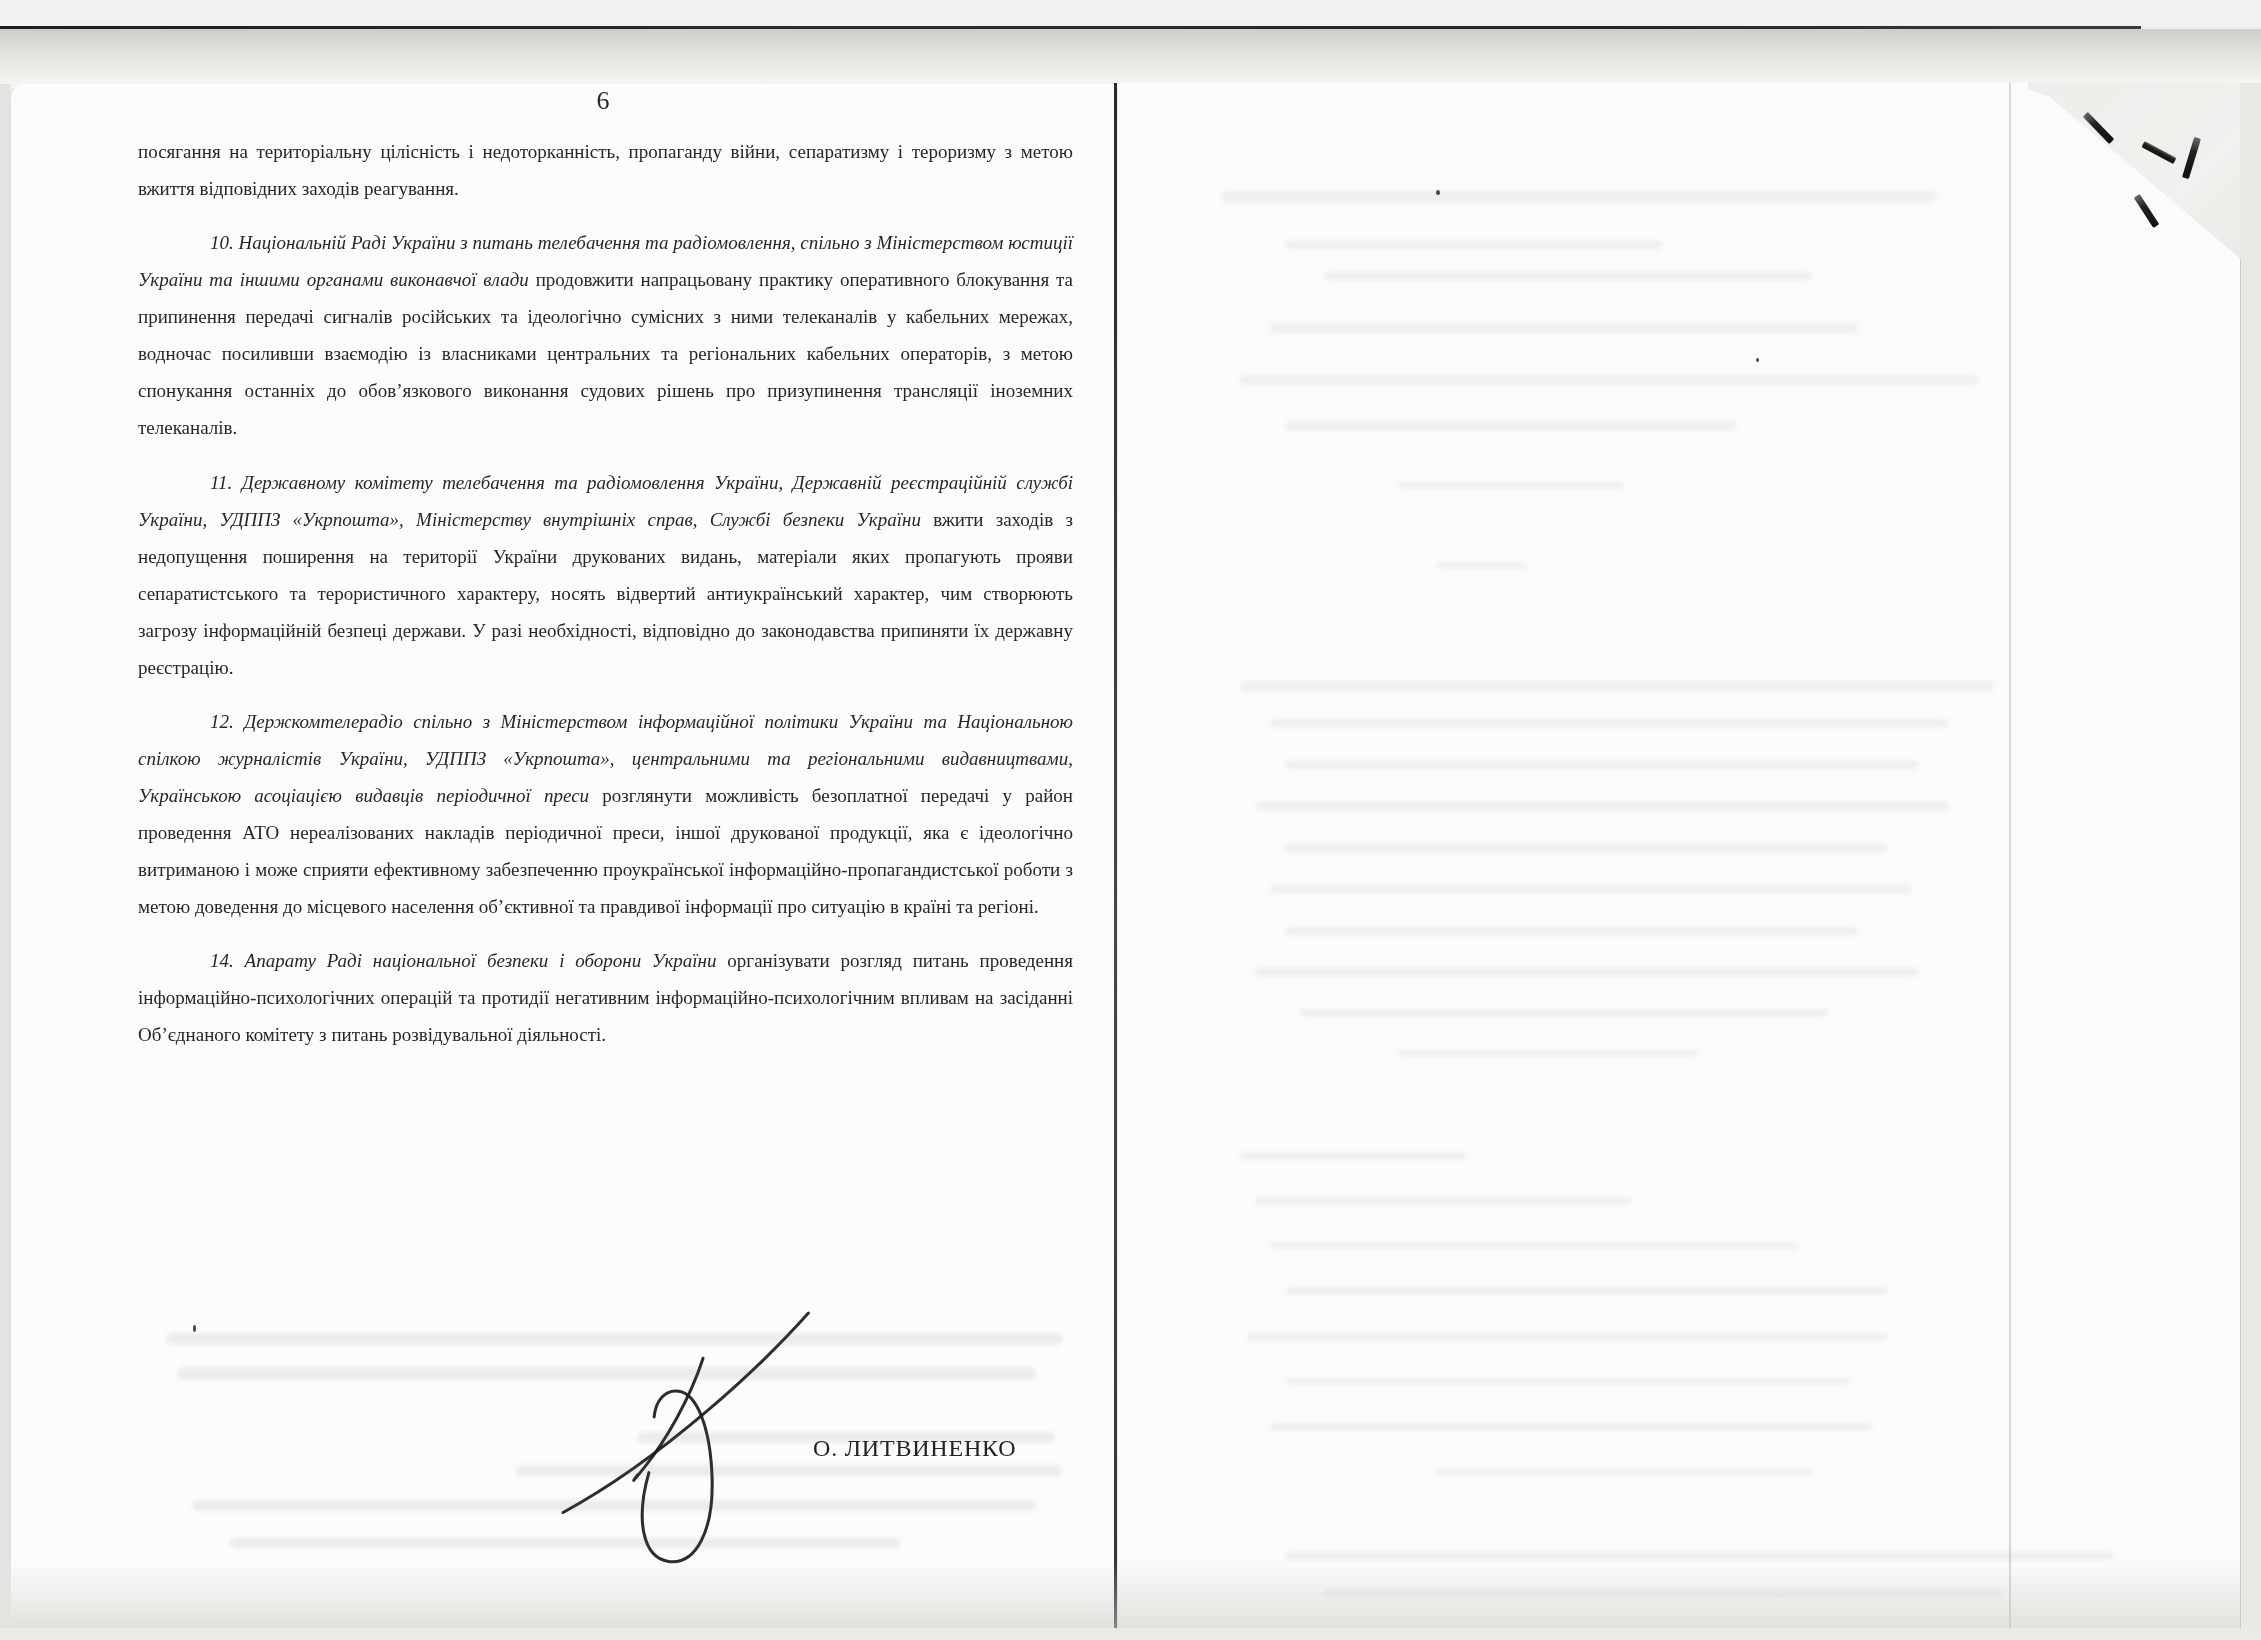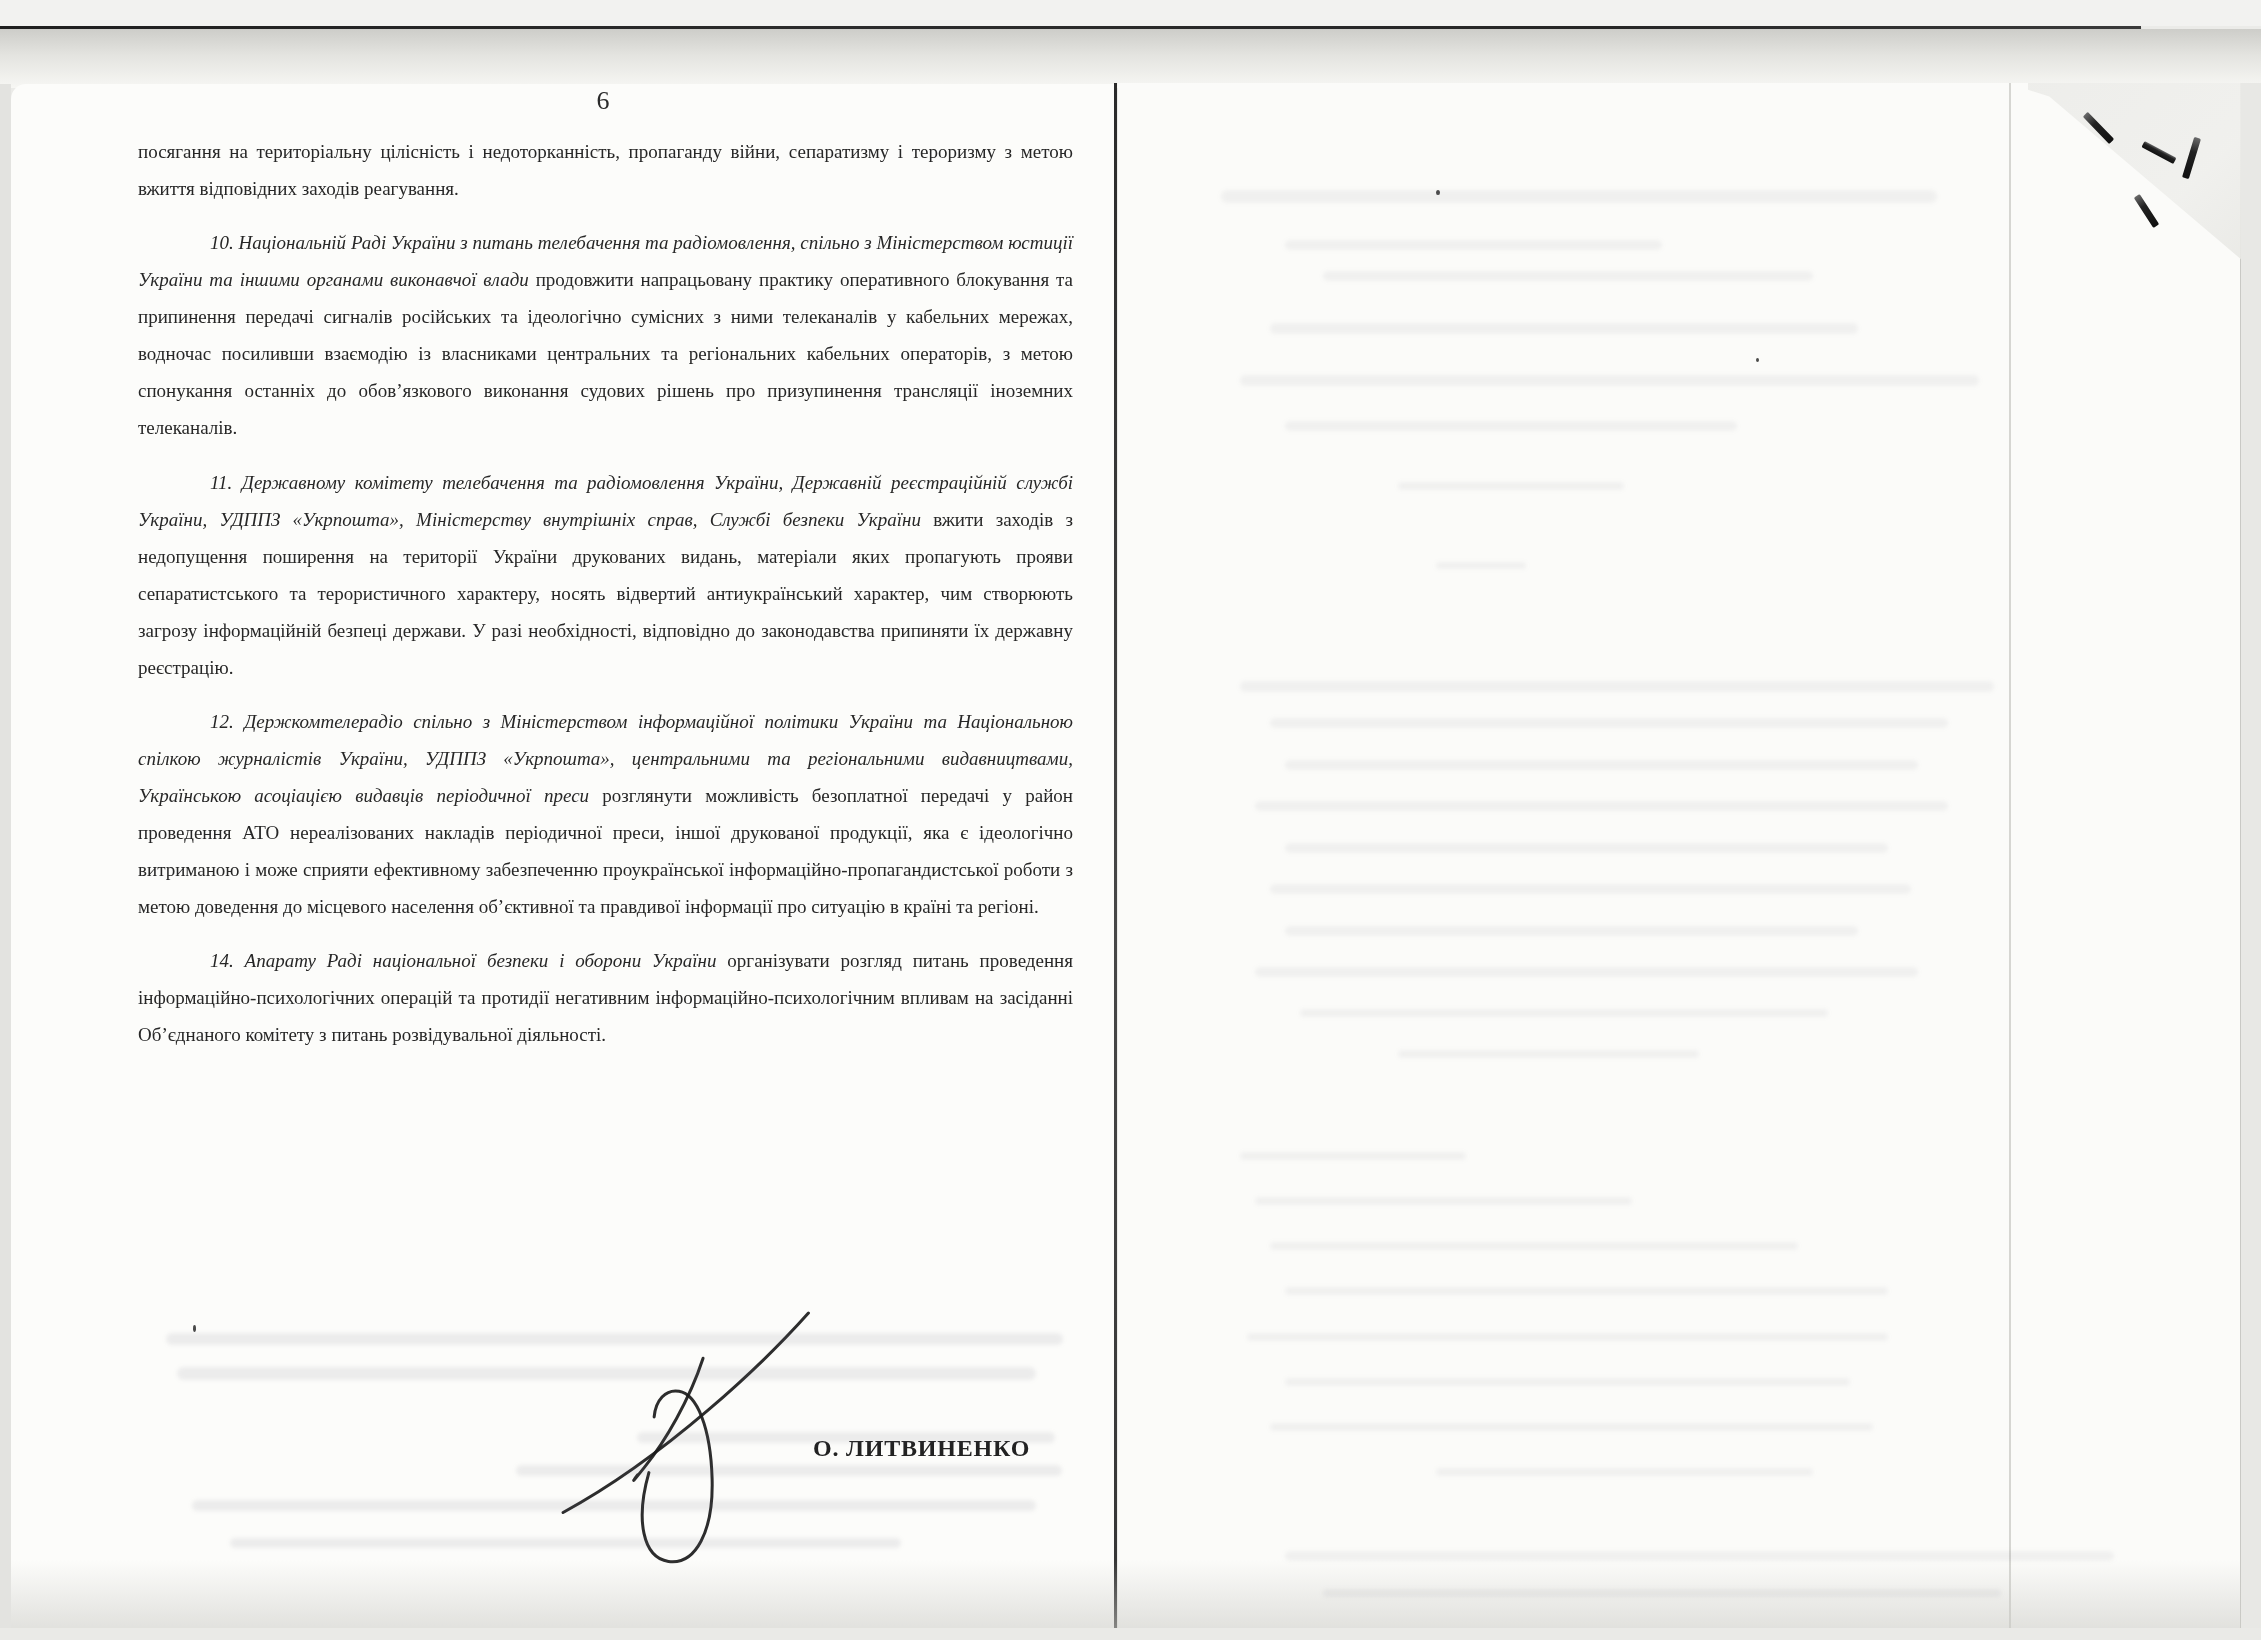--- a/index.html
+++ b/index.html
@@ -43,21 +43,21 @@
     font-size:26px;color:#2a2a2a;}
 
   .doc-text{position:absolute;left:138px;top:133px;width:935px;
     font-size:19px;line-height:37px;text-align:justify;color:#272727;}
   .doc-text p{margin:0 0 17.3px 0;}
   .doc-text p.numbered{text-indent:72px;}
   .italic{font-style:italic;}
 
   .sig-title{position:absolute;left:127px;top:1379px;width:399px;text-align:center;
     font-weight:bold;font-size:23.4px;line-height:37px;color:#222;}
-  .sig-name{position:absolute;left:813px;top:1435px;font-weight:bold;font-size:24px;
+  .sig-name{position:absolute;left:813px;top:1435px;font-weight:normal;font-size:24px;
     letter-spacing:0.8px;color:#222;}
   .signature-svg{position:absolute;left:539px;top:1298px;}
 
   .ghost{position:absolute;border-radius:6.8px;filter:blur(2.3px);}
   .speck{position:absolute;background:#4a4a4a;border-radius:50%;}
 </style>
 </head>
 <body>
 
 <div class="scan">

